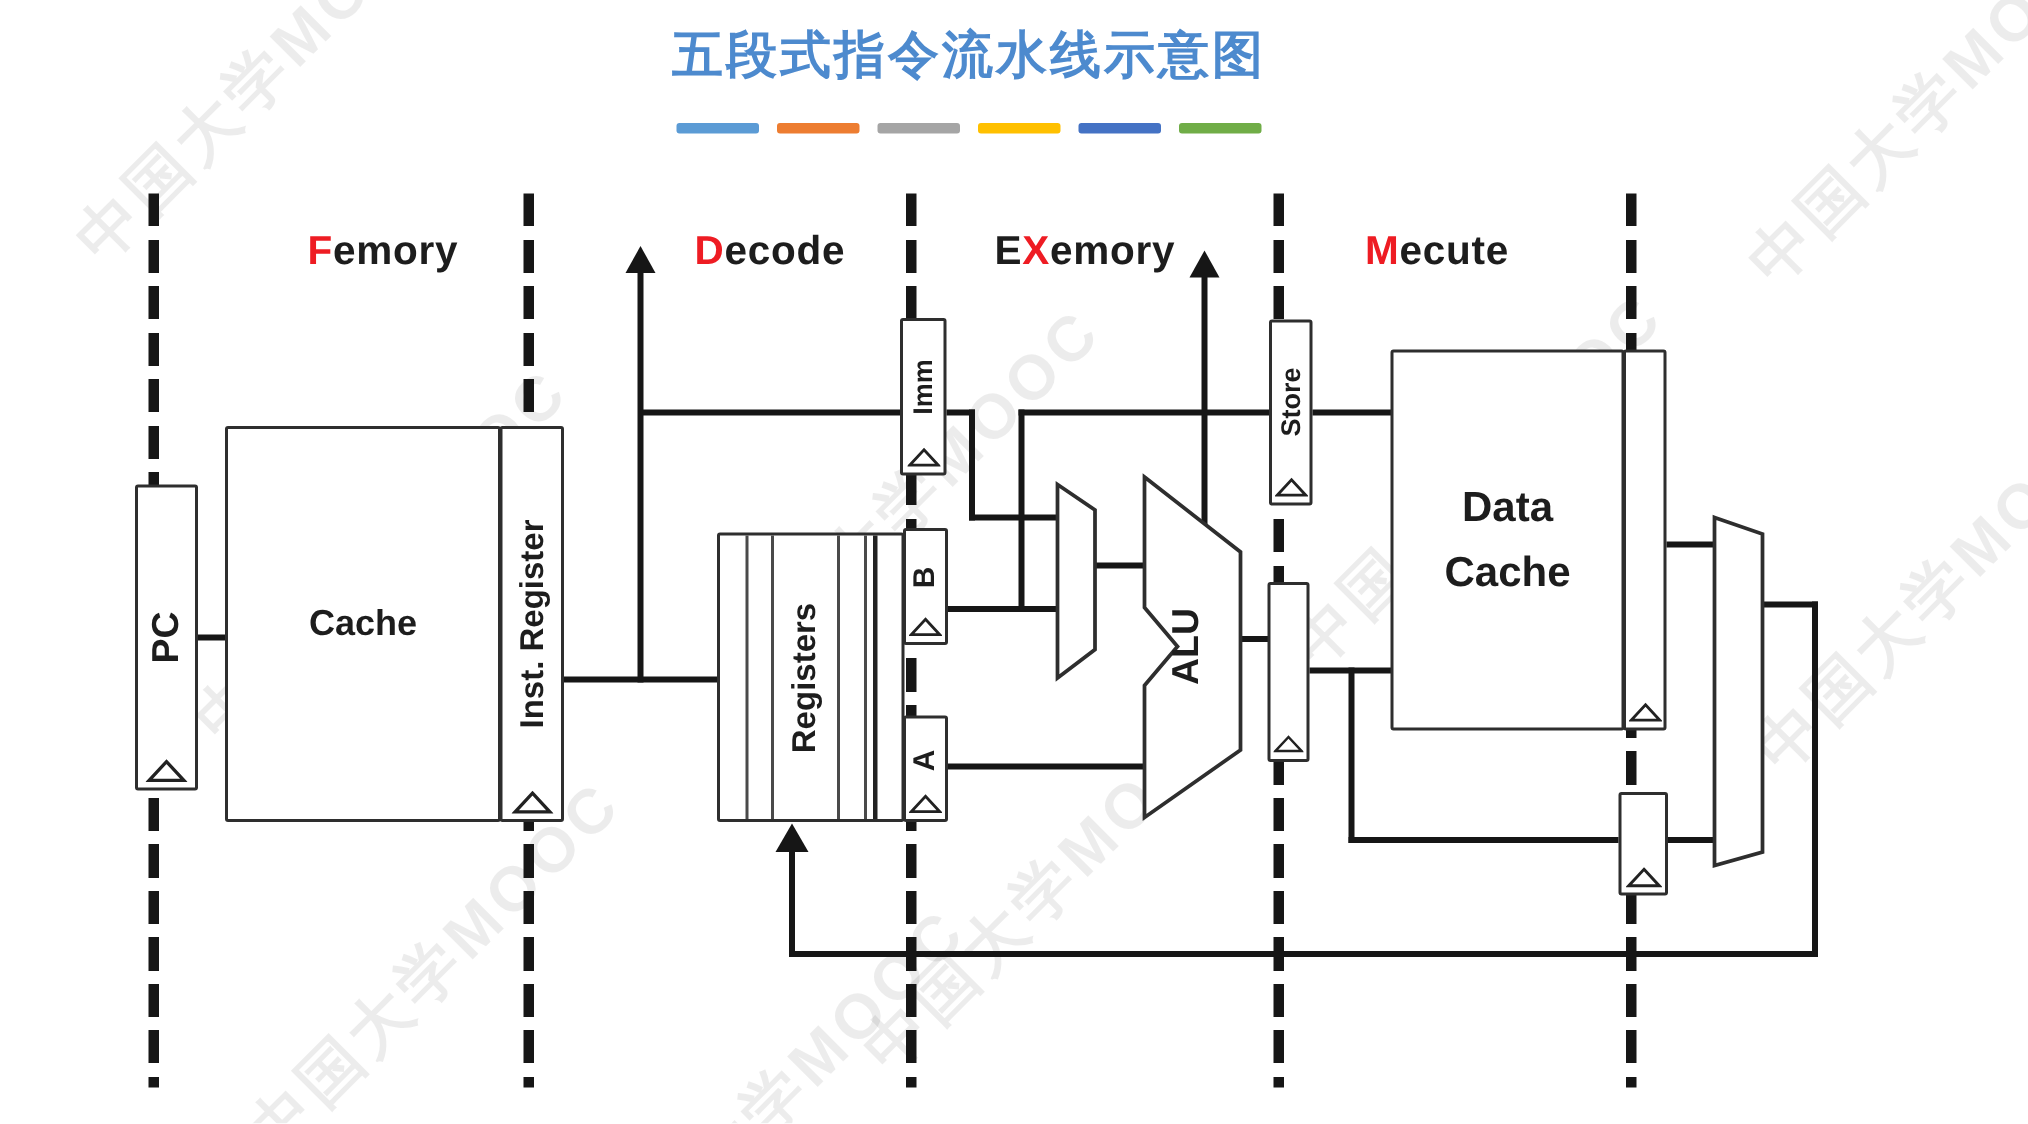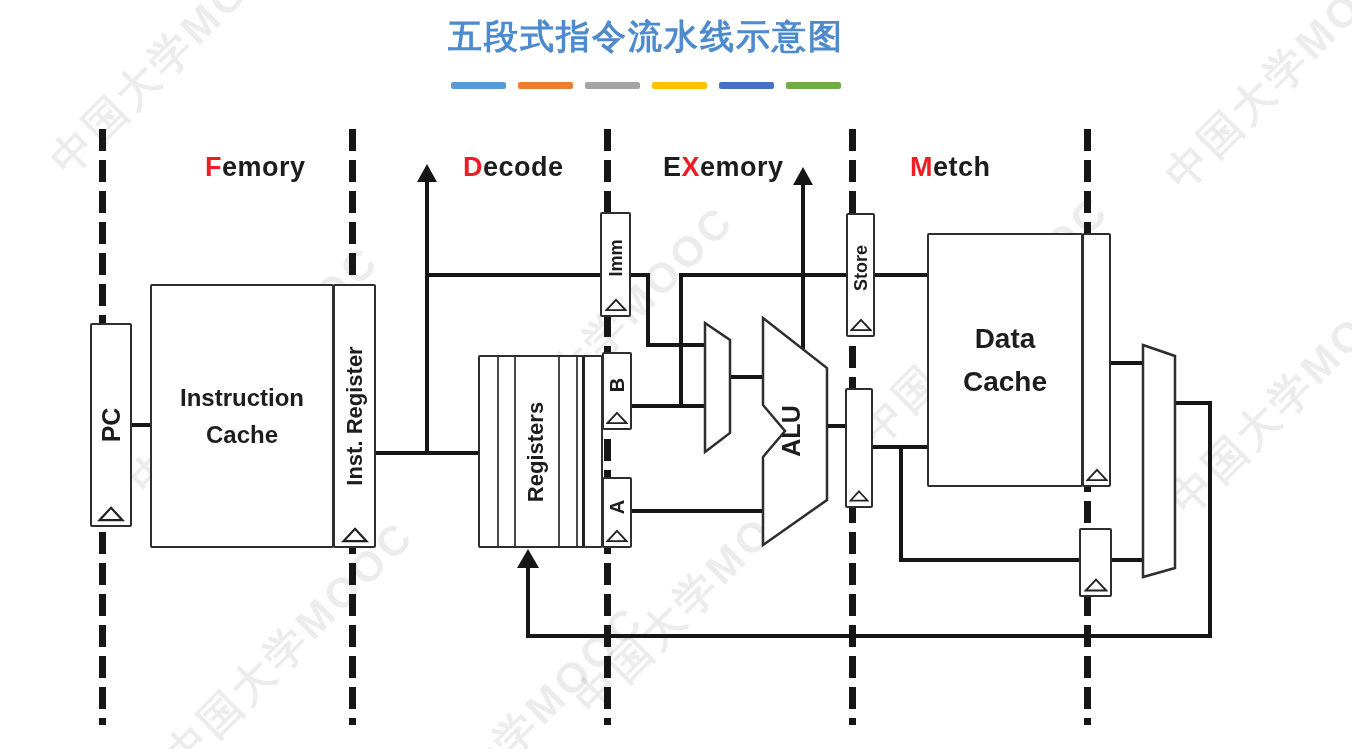--- a/index.html
+++ b/index.html
@@ -65,21 +65,21 @@
 
   <div class="dash-v" style="left:99px"></div>
   <div class="dash-v" style="left:349px"></div>
   <div class="dash-v" style="left:604px"></div>
   <div class="dash-v" style="left:849px"></div>
   <div class="dash-v" style="left:1084px"></div>
 
   <div class="stage-label" style="left:205px"><span></span><span class="rd">F</span><span>emory</span></div>
   <div class="stage-label" style="left:463px"><span></span><span class="rd">D</span><span>ecode</span></div>
   <div class="stage-label" style="left:663px"><span>E</span><span class="rd">X</span><span>emory</span></div>
-  <div class="stage-label" style="left:910px"><span></span><span class="rd">M</span><span>etch</span></div>
+  <div class="stage-label" style="left:910px"><span></span><span class="rd">M</span><span>ecute</span></div>
 
   <div class="wire" style="left:132px;top:423px;width:18px;height:4px"></div>
   <div class="wire" style="left:376px;top:451px;width:102px;height:4px"></div>
   <div class="wire" style="left:425px;top:180px;width:4px;height:275px"></div>
   <div class="arrow-up" style="left:417px;top:164px"></div>
   <div class="wire" style="left:427px;top:273px;width:173px;height:4px"></div>
   <div class="wire" style="left:631px;top:273px;width:19px;height:4px"></div>
   <div class="wire" style="left:646px;top:273px;width:4px;height:74px"></div>
   <div class="wire" style="left:646px;top:343px;width:61px;height:4px"></div>
   <div class="wire" style="left:632px;top:404px;width:75px;height:4px"></div>
@@ -104,21 +104,20 @@
 
   <div class="box" style="left:90px;top:323px;width:42px;height:204px">
     <span class="vlabel" style="font-size:25px">PC</span>
     <svg class="clk" width="28" height="16" viewBox="0 0 30 18">
         <polygon points="15,2 28,16 2,16" fill="#fff" stroke="#222" stroke-width="2.5"></polygon>
       </svg>
   </div>
 
   <div class="box" style="left:150px;top:284px;width:184px;height:264px">
     <div class="hlabel" style="font-size:24px">
-        <div>Instruction</div>
         <div>Cache</div>
       </div>
   </div>
 
   <div class="box" style="left:333px;top:284px;width:43px;height:264px">
     <span class="vlabel" style="font-size:22px">Inst. Register</span>
     <svg class="clk" width="28" height="16" viewBox="0 0 30 18">
         <polygon points="15,2 28,16 2,16" fill="#fff" stroke="#222" stroke-width="2.5"></polygon>
       </svg>
   </div>

